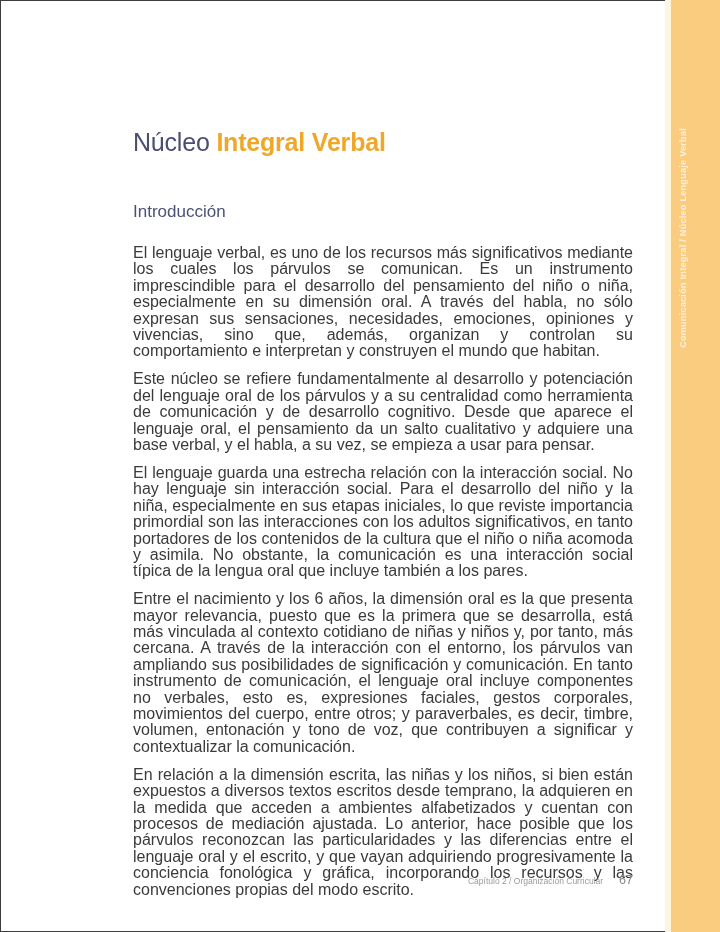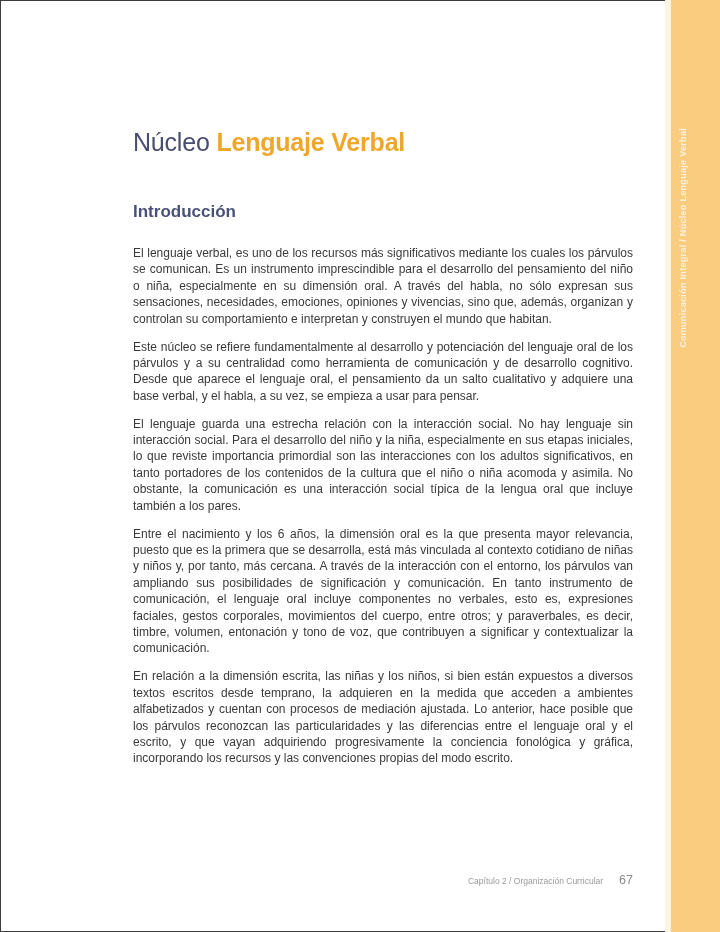--- a/index.html
+++ b/index.html
@@ -55,33 +55,33 @@
   .doc-title .highlight {
     font-weight: bold;
     color: #EFA72A;
   }
   .section-heading {
     position: absolute;
     left: 133px;
     top: 202px;
     margin: 0;
     font-size: 17px;
-    font-weight: bold;
+    font-weight: normal;
     color: #4A5178;
     text-align: center;
   }
   .body-copy {
     position: absolute;
     left: 133px;
     top: 245px;
     width: 500px;
   }
   .body-copy p {
     margin: 0 0 11.5px 0;
-    font-size: 12px;
+    font-size: 16px;
     line-height: 16.4px;
     text-align: justify;
     color: #3A3A3A;
   }
   .footer {
     position: absolute;
     left: 133px;
     top: 870px;
     width: 500px;
     text-align: right;
@@ -107,21 +107,21 @@
 
   <div class="edge-top"></div>
   <div class="edge-left"></div>
   <div class="edge-bottom"></div>
 
   <div class="side-strip"></div>
   <div class="side-band">
     <div class="band-label">Comunicación Integral / Núcleo Lenguaje Verbal</div>
   </div>
 
-  <h1 class="doc-title"><span>Núcleo </span><span class="highlight">Lenguaje Verbal</span></h1>
+  <h1 class="doc-title"><span>Núcleo </span><span class="highlight">Integral Verbal</span></h1>
 
   <h2 class="section-heading">Introducción</h2>
 
   <article class="body-copy">
     <p>El lenguaje verbal, es uno de los recursos más significativos mediante los cuales los párvulos se comunican. Es un instrumento imprescindible para el desarrollo del pensamiento del niño o niña, especialmente en su dimensión oral. A través del habla, no sólo expresan sus sensaciones, necesidades, emociones, opiniones y vivencias, sino que, además, organizan y controlan su comportamiento e interpretan y construyen el mundo que habitan.</p>
     <p>Este núcleo se refiere fundamentalmente al desarrollo y potenciación del lenguaje oral de los párvulos y a su centralidad como herramienta de comunicación y de desarrollo cognitivo. Desde que aparece el lenguaje oral, el pensamiento da un salto cualitativo y adquiere una base verbal, y el habla, a su vez, se empieza a usar para pensar.</p>
     <p>El lenguaje guarda una estrecha relación con la interacción social. No hay lenguaje sin interacción social. Para el desarrollo del niño y la niña, especialmente en sus etapas iniciales, lo que reviste importancia primordial son las interacciones con los adultos significativos, en tanto portadores de los contenidos de la cultura que el niño o niña acomoda y asimila. No obstante, la comunicación es una interacción social típica de la lengua oral que incluye también a los pares.</p>
     <p>Entre el nacimiento y los 6 años, la dimensión oral es la que presenta mayor relevancia, puesto que es la primera que se desarrolla, está más vinculada al contexto cotidiano de niñas y niños y, por tanto, más cercana. A través de la interacción con el entorno, los párvulos van ampliando sus posibilidades de significación y comunicación. En tanto instrumento de comunicación, el lenguaje oral incluye componentes no verbales, esto es, expresiones faciales, gestos corporales, movimientos del cuerpo, entre otros; y paraverbales, es decir, timbre, volumen, entonación y tono de voz, que contribuyen a significar y contextualizar la comunicación.</p>
     <p>En relación a la dimensión escrita, las niñas y los niños, si bien están expuestos a diversos textos escritos desde temprano, la adquieren en la medida que acceden a ambientes alfabetizados y cuentan con procesos de mediación ajustada. Lo anterior, hace posible que los párvulos reconozcan las particularidades y las diferencias entre el lenguaje oral y el escrito, y que vayan adquiriendo progresivamente la conciencia fonológica y gráfica, incorporando los recursos y las convenciones propias del modo escrito.</p>
   </article>

